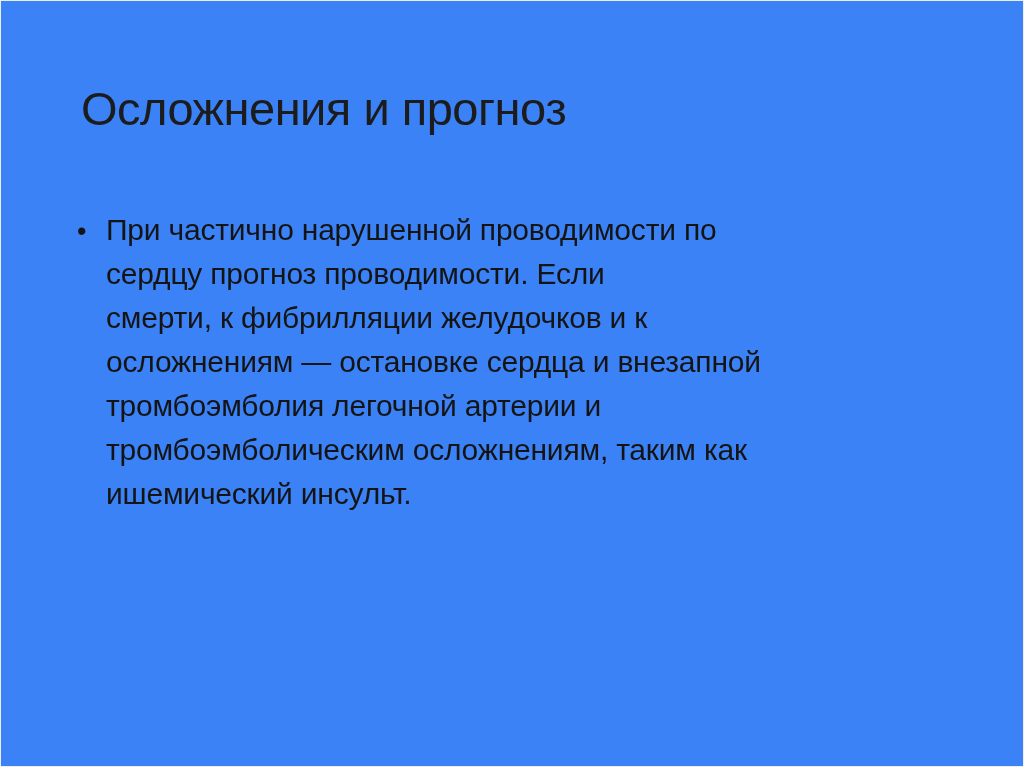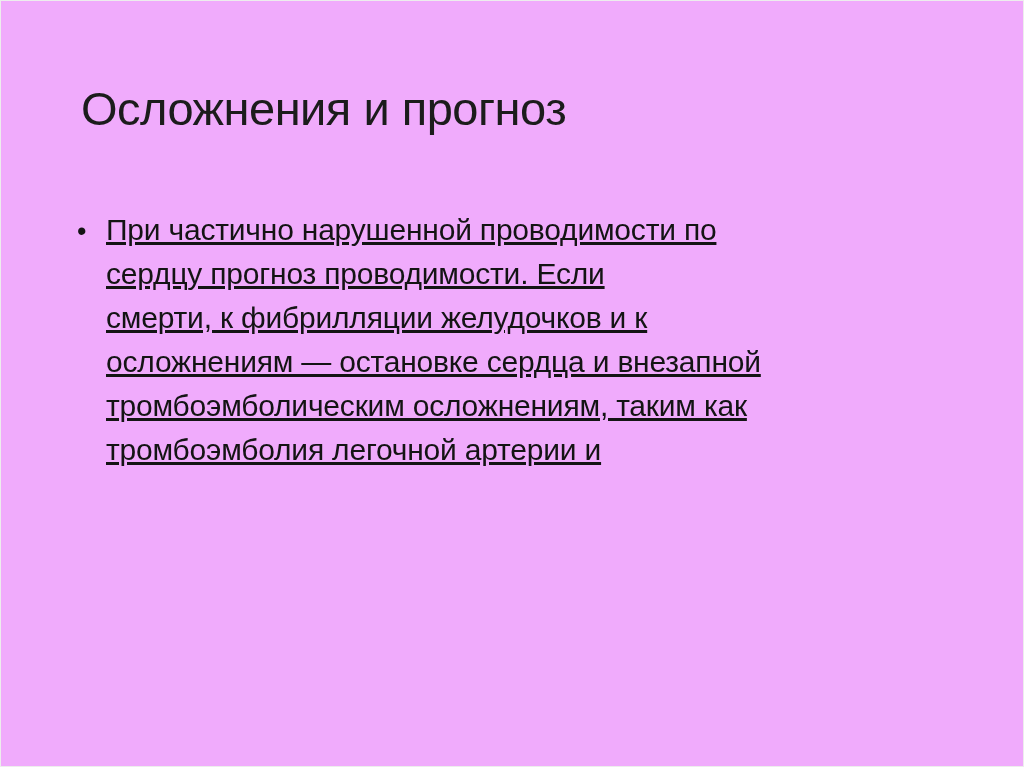--- a/index.html
+++ b/index.html
@@ -4,21 +4,21 @@
 <style>
   html, body {
     margin: 0;
     padding: 0;
     background: #ffffff;
   }
   .canvas {
     position: relative;
     width: 1022px;
     height: 765px;
-    background: #f0abfc;
+    background: #3b82f6;
     border: 1px solid #ededed;
     overflow: hidden;
     font-family: "Liberation Sans", "DejaVu Sans", sans-serif;
   }
   .slide-title {
     position: absolute;
     left: 80px;
     top: 80px;
     margin: 0;
     font-size: 47px;
@@ -43,35 +43,35 @@
     color: #141414;
   }
   .bullet-lines {
     font-size: 30px;
     line-height: 44px;
     color: #141414;
     letter-spacing: -0.2px;
   }
   .bullet-line {
     white-space: nowrap;
-    text-decoration: underline;
   }
 </style>
 </head>
 <body>
 
 <div class="canvas">
 
   <h1 class="slide-title">Осложнения и прогноз</h1>
 
   <div class="bullet-item">
     <span class="bullet-marker">•</span>
     <div class="bullet-lines">
       <div class="bullet-line">При частично нарушенной проводимости по</div>
       <div class="bullet-line">сердцу прогноз проводимости. Если</div>
       <div class="bullet-line">смерти, к фибрилляции желудочков и к</div>
       <div class="bullet-line">осложнениям — остановке сердца и внезапной</div>
+      <div class="bullet-line">тромбоэмболия легочной артерии и</div>
       <div class="bullet-line">тромбоэмболическим осложнениям, таким как</div>
-      <div class="bullet-line">тромбоэмболия легочной артерии и</div>
+      <div class="bullet-line">ишемический инсульт.</div>
     </div>
   </div>
 
 </div>
 
 </body></html>

